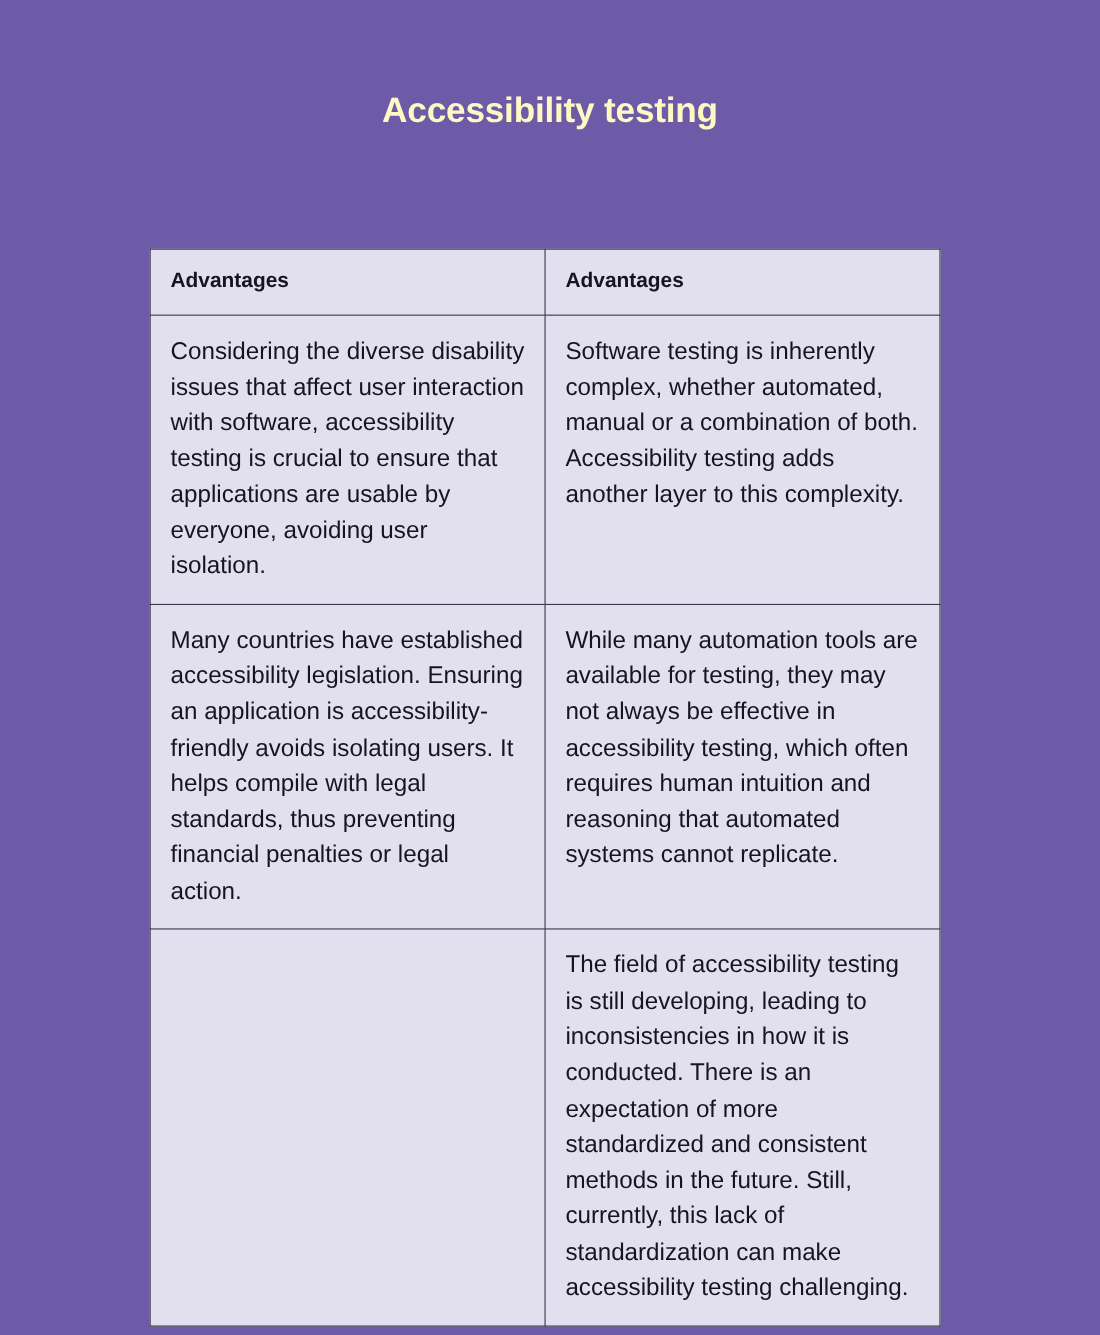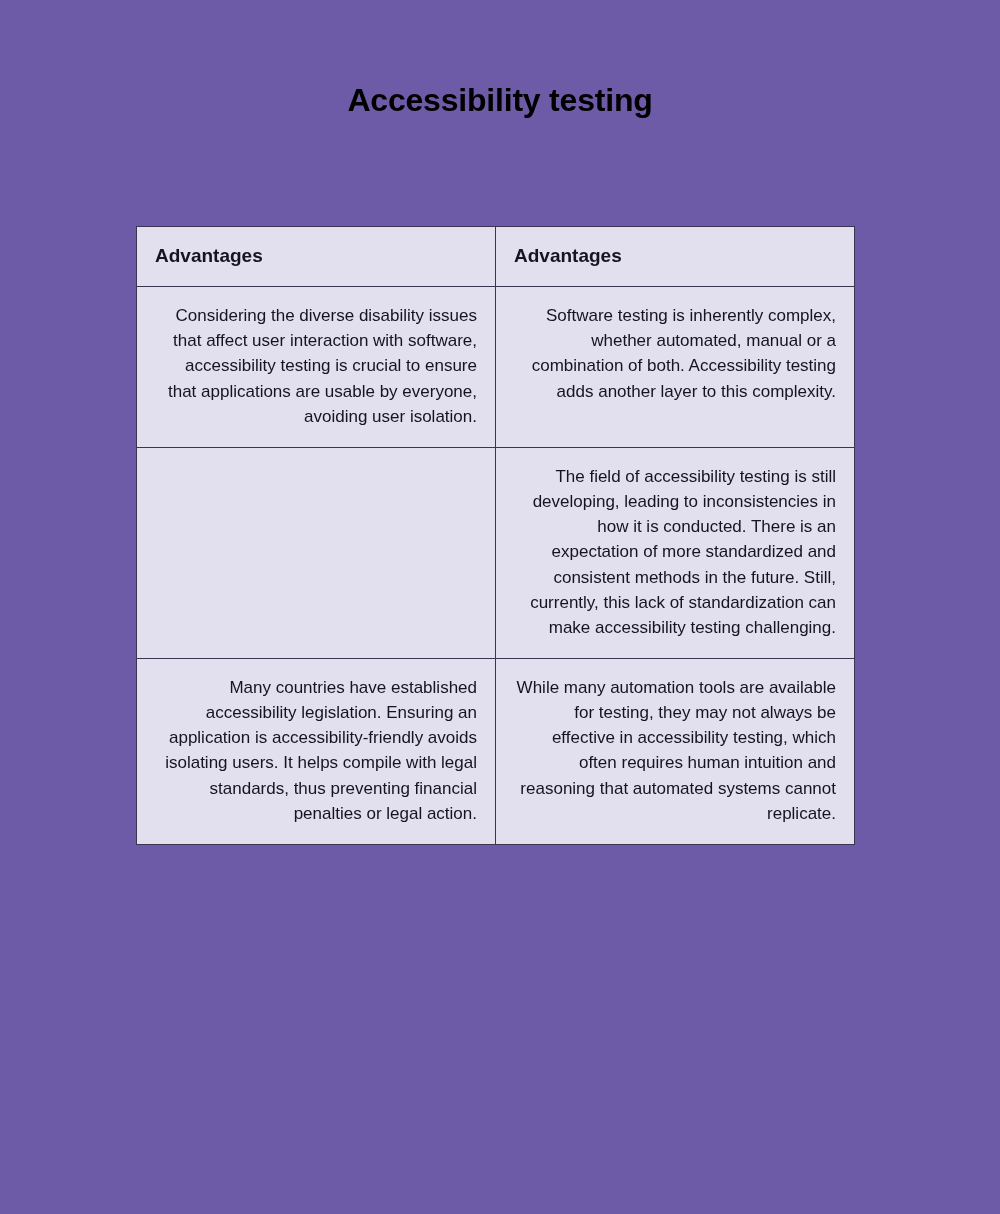--- a/index.html
+++ b/index.html
@@ -18,21 +18,21 @@
     width: 1000px;
     height: 1214px;
     box-sizing: border-box;
   }
   .title {
     position: absolute;
     top: 82px;
     left: 0;
     width: 1000px;
     text-align: center;
-    color: #000000;
+    color: #fef9c3;
     font-size: 32px;
     font-weight: bold;
     letter-spacing: -0.2px;
   }
   .table-wrap {
     position: absolute;
     top: 226px;
     left: 136px;
     width: 599px;
   }
@@ -44,24 +44,23 @@
     border: 1px solid #3b3550;
   }
   table.comparison col.c1 { width: 359px; }
   table.comparison col.c2 { width: 359px; }
   table.comparison th,
   table.comparison td {
     border: 1px solid #3b3550;
     vertical-align: top;
     padding: 16px 18px 18px 18px;
     color: #151420;
-    font-size: 17px;
+    font-size: 22px;
     line-height: 1.48;
     background: #e2dfee;
-    text-align: right;
   }
   table.comparison th {
     font-weight: bold;
     font-size: 19px;
     padding-top: 15px;
     padding-bottom: 16px;
     text-align: left;
   }
   table.comparison td.empty {
     padding: 0;
@@ -85,24 +84,24 @@
           <th>Advantages</th>
           <th>Advantages</th>
         </tr>
       </thead>
       <tbody>
         <tr>
           <td>Considering the diverse disability issues that affect user interaction with software, accessibility testing is crucial to ensure that applications are usable by everyone, avoiding user isolation.</td>
           <td>Software testing is inherently complex, whether automated, manual or a combination of both. Accessibility testing adds another layer to this complexity.</td>
         </tr>
         <tr>
+          <td>Many countries have established accessibility legislation. Ensuring an application is accessibility-friendly avoids isolating users. It helps compile with legal standards, thus preventing financial penalties or legal action.</td>
+          <td>While many automation tools are available for testing, they may not always be effective in accessibility testing, which often requires human intuition and reasoning that automated systems cannot replicate.</td>
+        </tr>
+        <tr>
           <td class="empty"></td>
           <td>The field of accessibility testing is still developing, leading to inconsistencies in how it is conducted. There is an expectation of more standardized and consistent methods in the future. Still, currently, this lack of standardization can make accessibility testing challenging.</td>
-        </tr>
-        <tr>
-          <td>Many countries have established accessibility legislation. Ensuring an application is accessibility-friendly avoids isolating users. It helps compile with legal standards, thus preventing financial penalties or legal action.</td>
-          <td>While many automation tools are available for testing, they may not always be effective in accessibility testing, which often requires human intuition and reasoning that automated systems cannot replicate.</td>
         </tr>
       </tbody>
     </table>
   </div>
 
 </div>
 
 </body></html>

